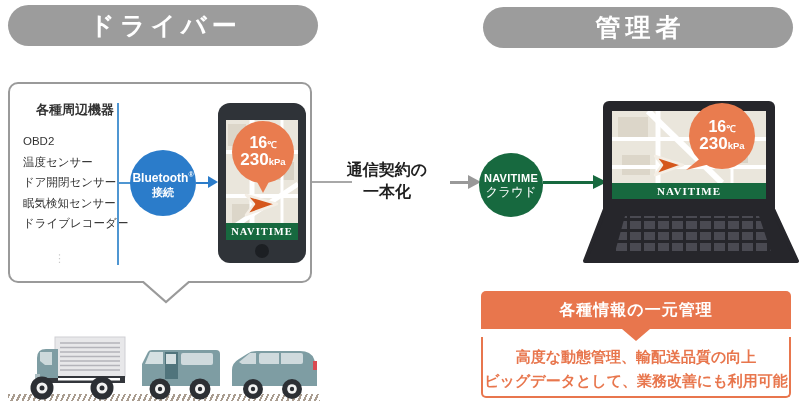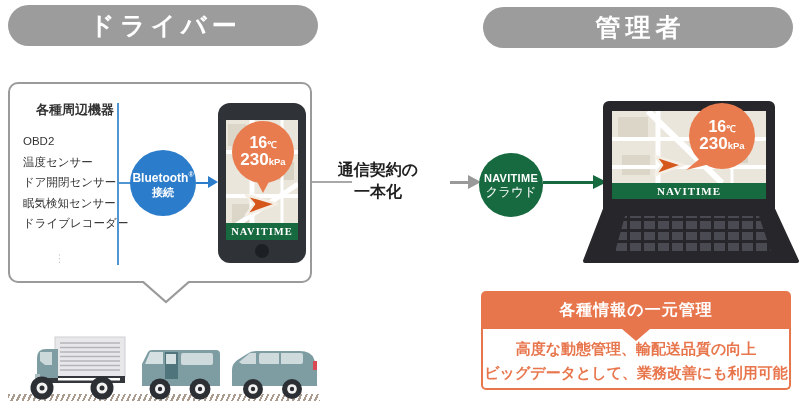--- a/index.html
+++ b/index.html
@@ -92,21 +92,21 @@
   <div class="abs tail-down" style="left:254px;top:176px;"></div>
   <div class="abs badge" style="left:232px;top:121px;width:62px;height:62px;">
     <div class="l1"><span>16</span><span class="u">℃</span></div>
     <div class="l2"><span>230</span><span class="u">kPa</span></div>
   </div>
   <svg class="abs" style="left:243px;top:190px;" width="38" height="28">
     <path d="M3,5 L34,14 L3,25 L11,14 Z" fill="#d5571c" stroke="#f4eee5" stroke-width="2.5" stroke-linejoin="round"></path>
   </svg>
 
   <div class="abs grayline" style="left:312px;top:181px;width:40px;height:2px;"></div>
-  <div class="abs contract" style="left:328px;top:159px;width:100px;">
+  <div class="abs contract" style="left:337px;top:159px;width:100px;">
     <div>通信契約の</div>
     <div>一本化</div>
   </div>
   <div class="abs" style="left:450px;top:181px;width:20px;height:2.5px;background:#999;"></div>
   <div class="abs" style="left:468px;top:174.5px;width:0;height:0;border-left:13px solid #999;border-top:7.5px solid transparent;border-bottom:7.5px solid transparent;"></div>
 
   <div class="abs gcircle" style="left:479px;top:153px;width:64px;height:64px;">
     <div class="gt1">NAVITIME</div>
     <div class="gt2">クラウド</div>
   </div>
@@ -145,21 +145,21 @@
     <div class="l1"><span>16</span><span class="u">℃</span></div>
     <div class="l2"><span>230</span><span class="u">kPa</span></div>
   </div>
   <svg class="abs" style="left:652px;top:152px;" width="34" height="26">
     <path d="M3,4 L31,13 L3,23 L10,13 Z" fill="#d5571c" stroke="#f4eee5" stroke-width="2.5" stroke-linejoin="round"></path>
   </svg>
 
   <div class="abs infohdr" style="left:481px;top:291px;width:310px;height:38px;">
       <span>各種情報の一元管理</span>
     </div>
-  <div class="abs infobody" style="left:481px;top:329px;width:310px;height:61px;">
+  <div class="abs infobody" style="left:481px;top:337px;width:310px;height:61px;">
     <div>高度な動態管理、輸配送品質の向上</div>
     <div>ビッグデータとして、業務改善にも利用可能</div>
   </div>
   <div class="abs infoptr" style="left:622px;top:329px;"></div>
 
   <div class="abs road" style="left:8px;top:394px;width:312px;height:7px;"></div>
   <svg class="abs" style="left:18px;top:330px;" width="300" height="75">
 
     <g>
       <rect x="37" y="7" width="70" height="40" fill="#e8e8ea" stroke="#cfcfd4" stroke-width="1"></rect>

